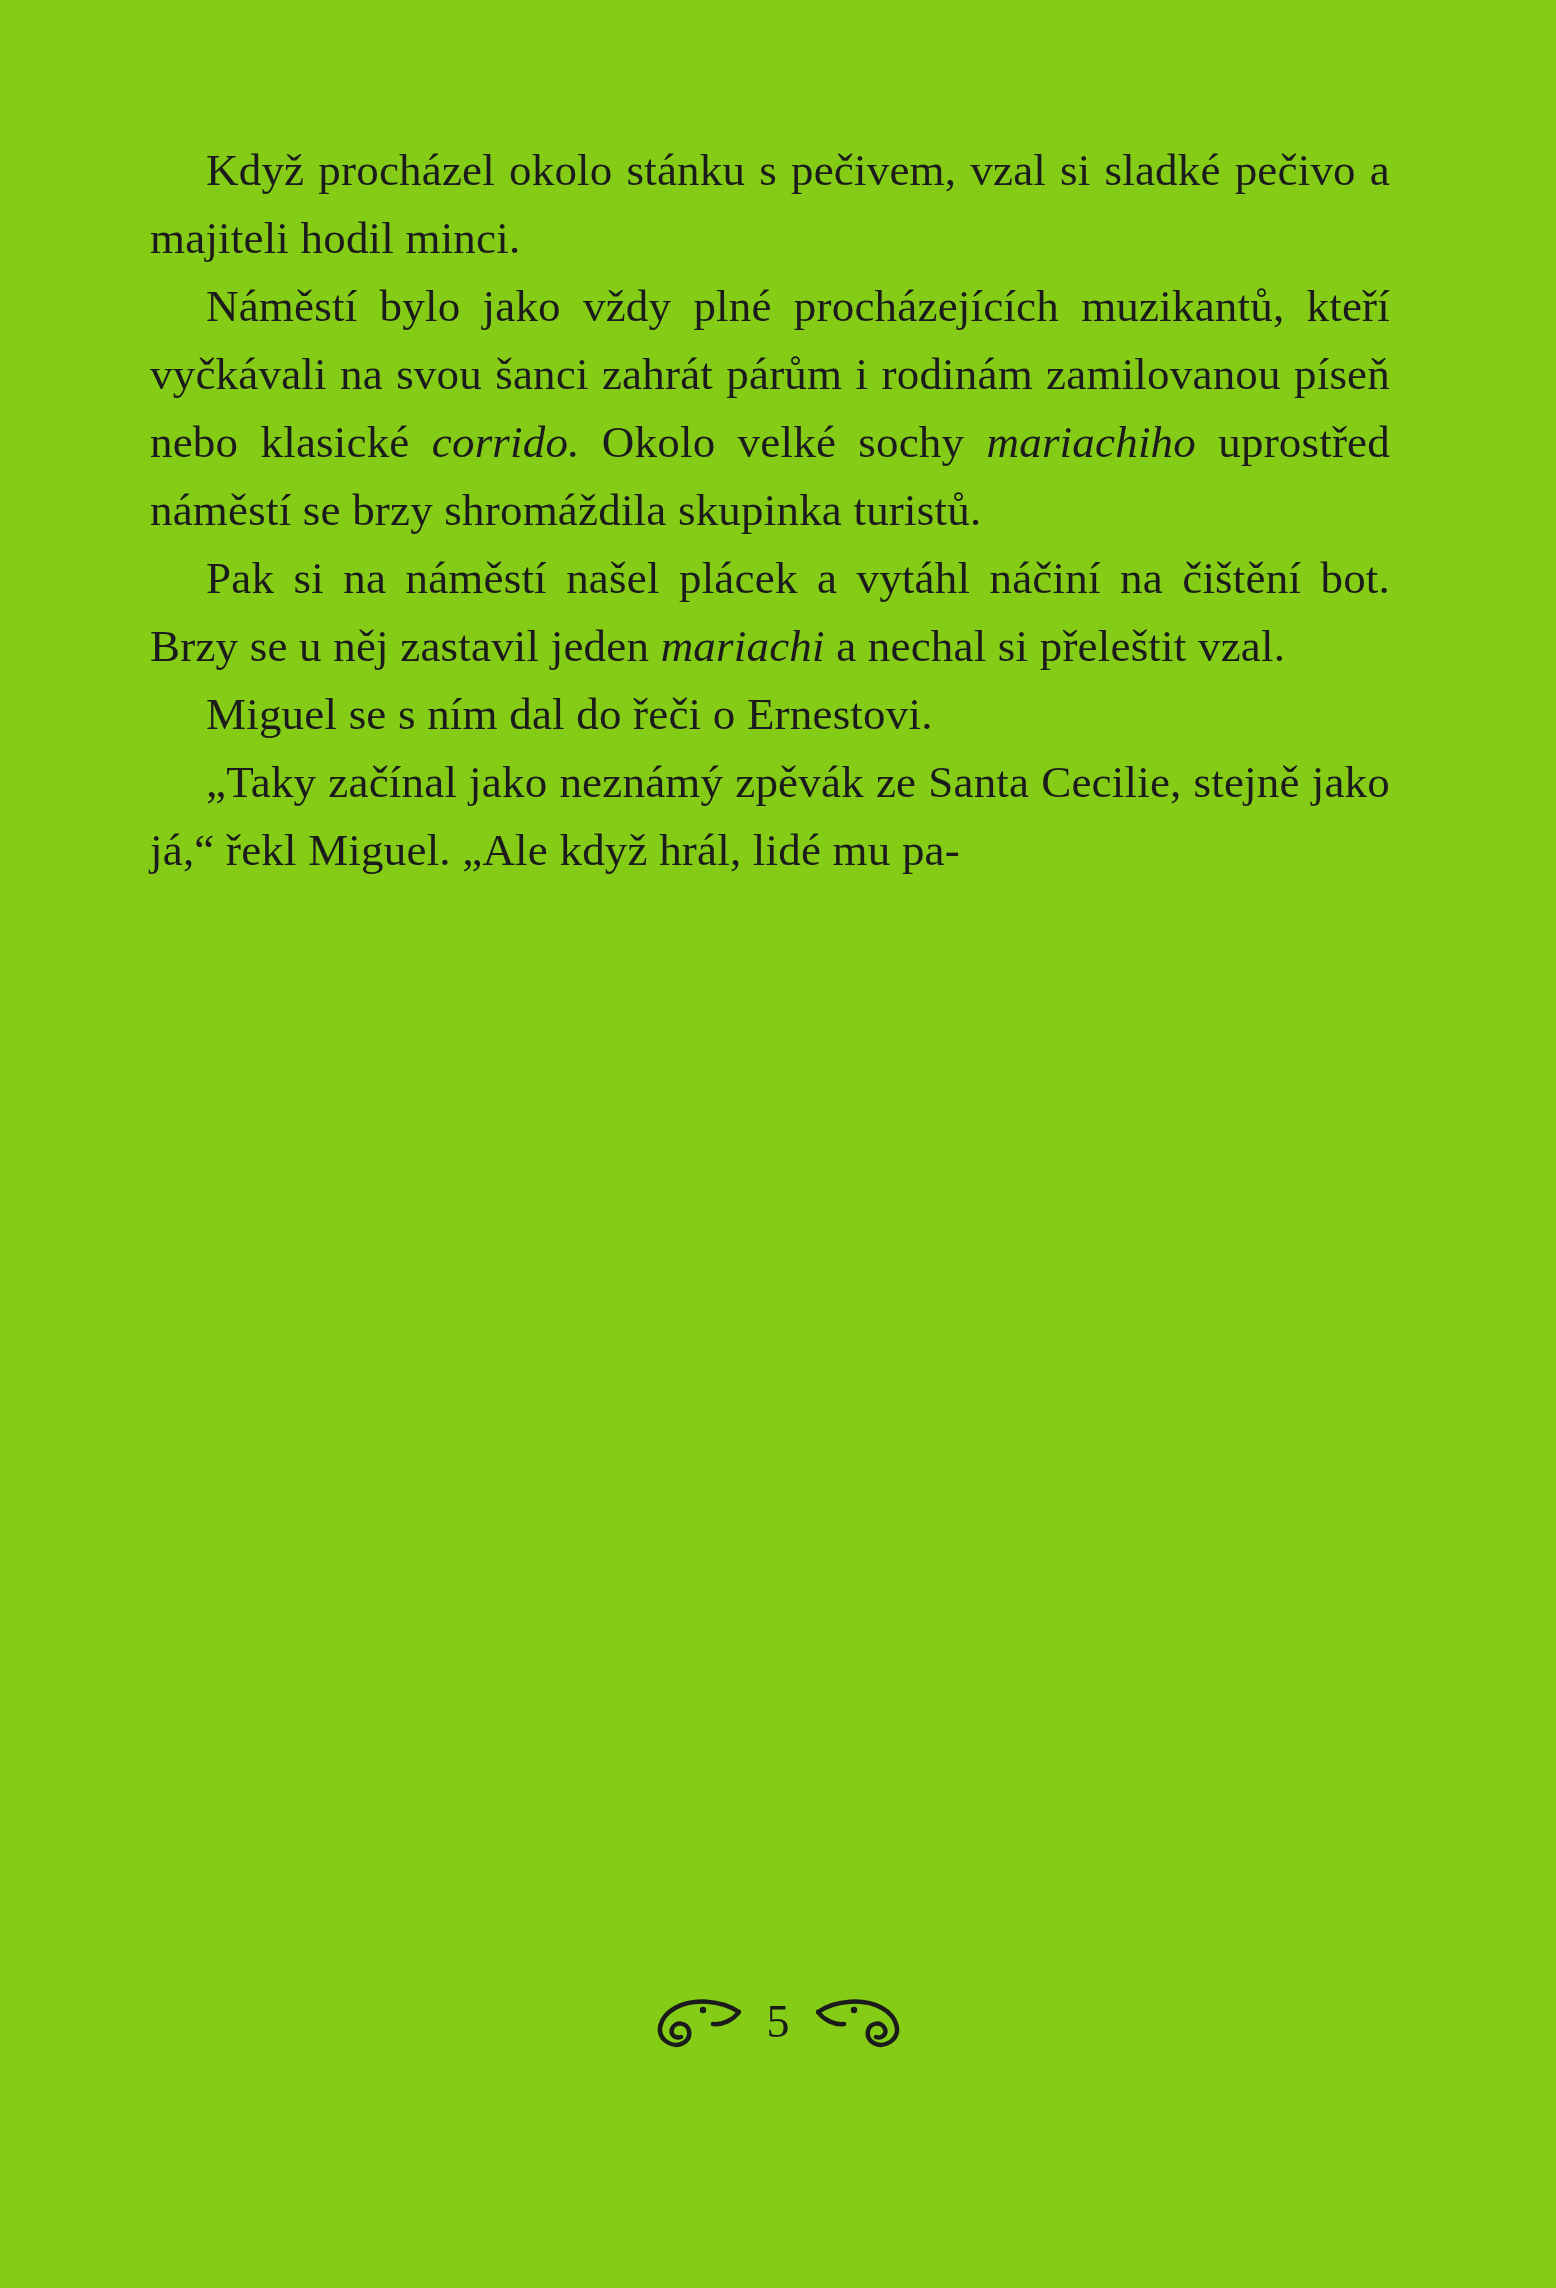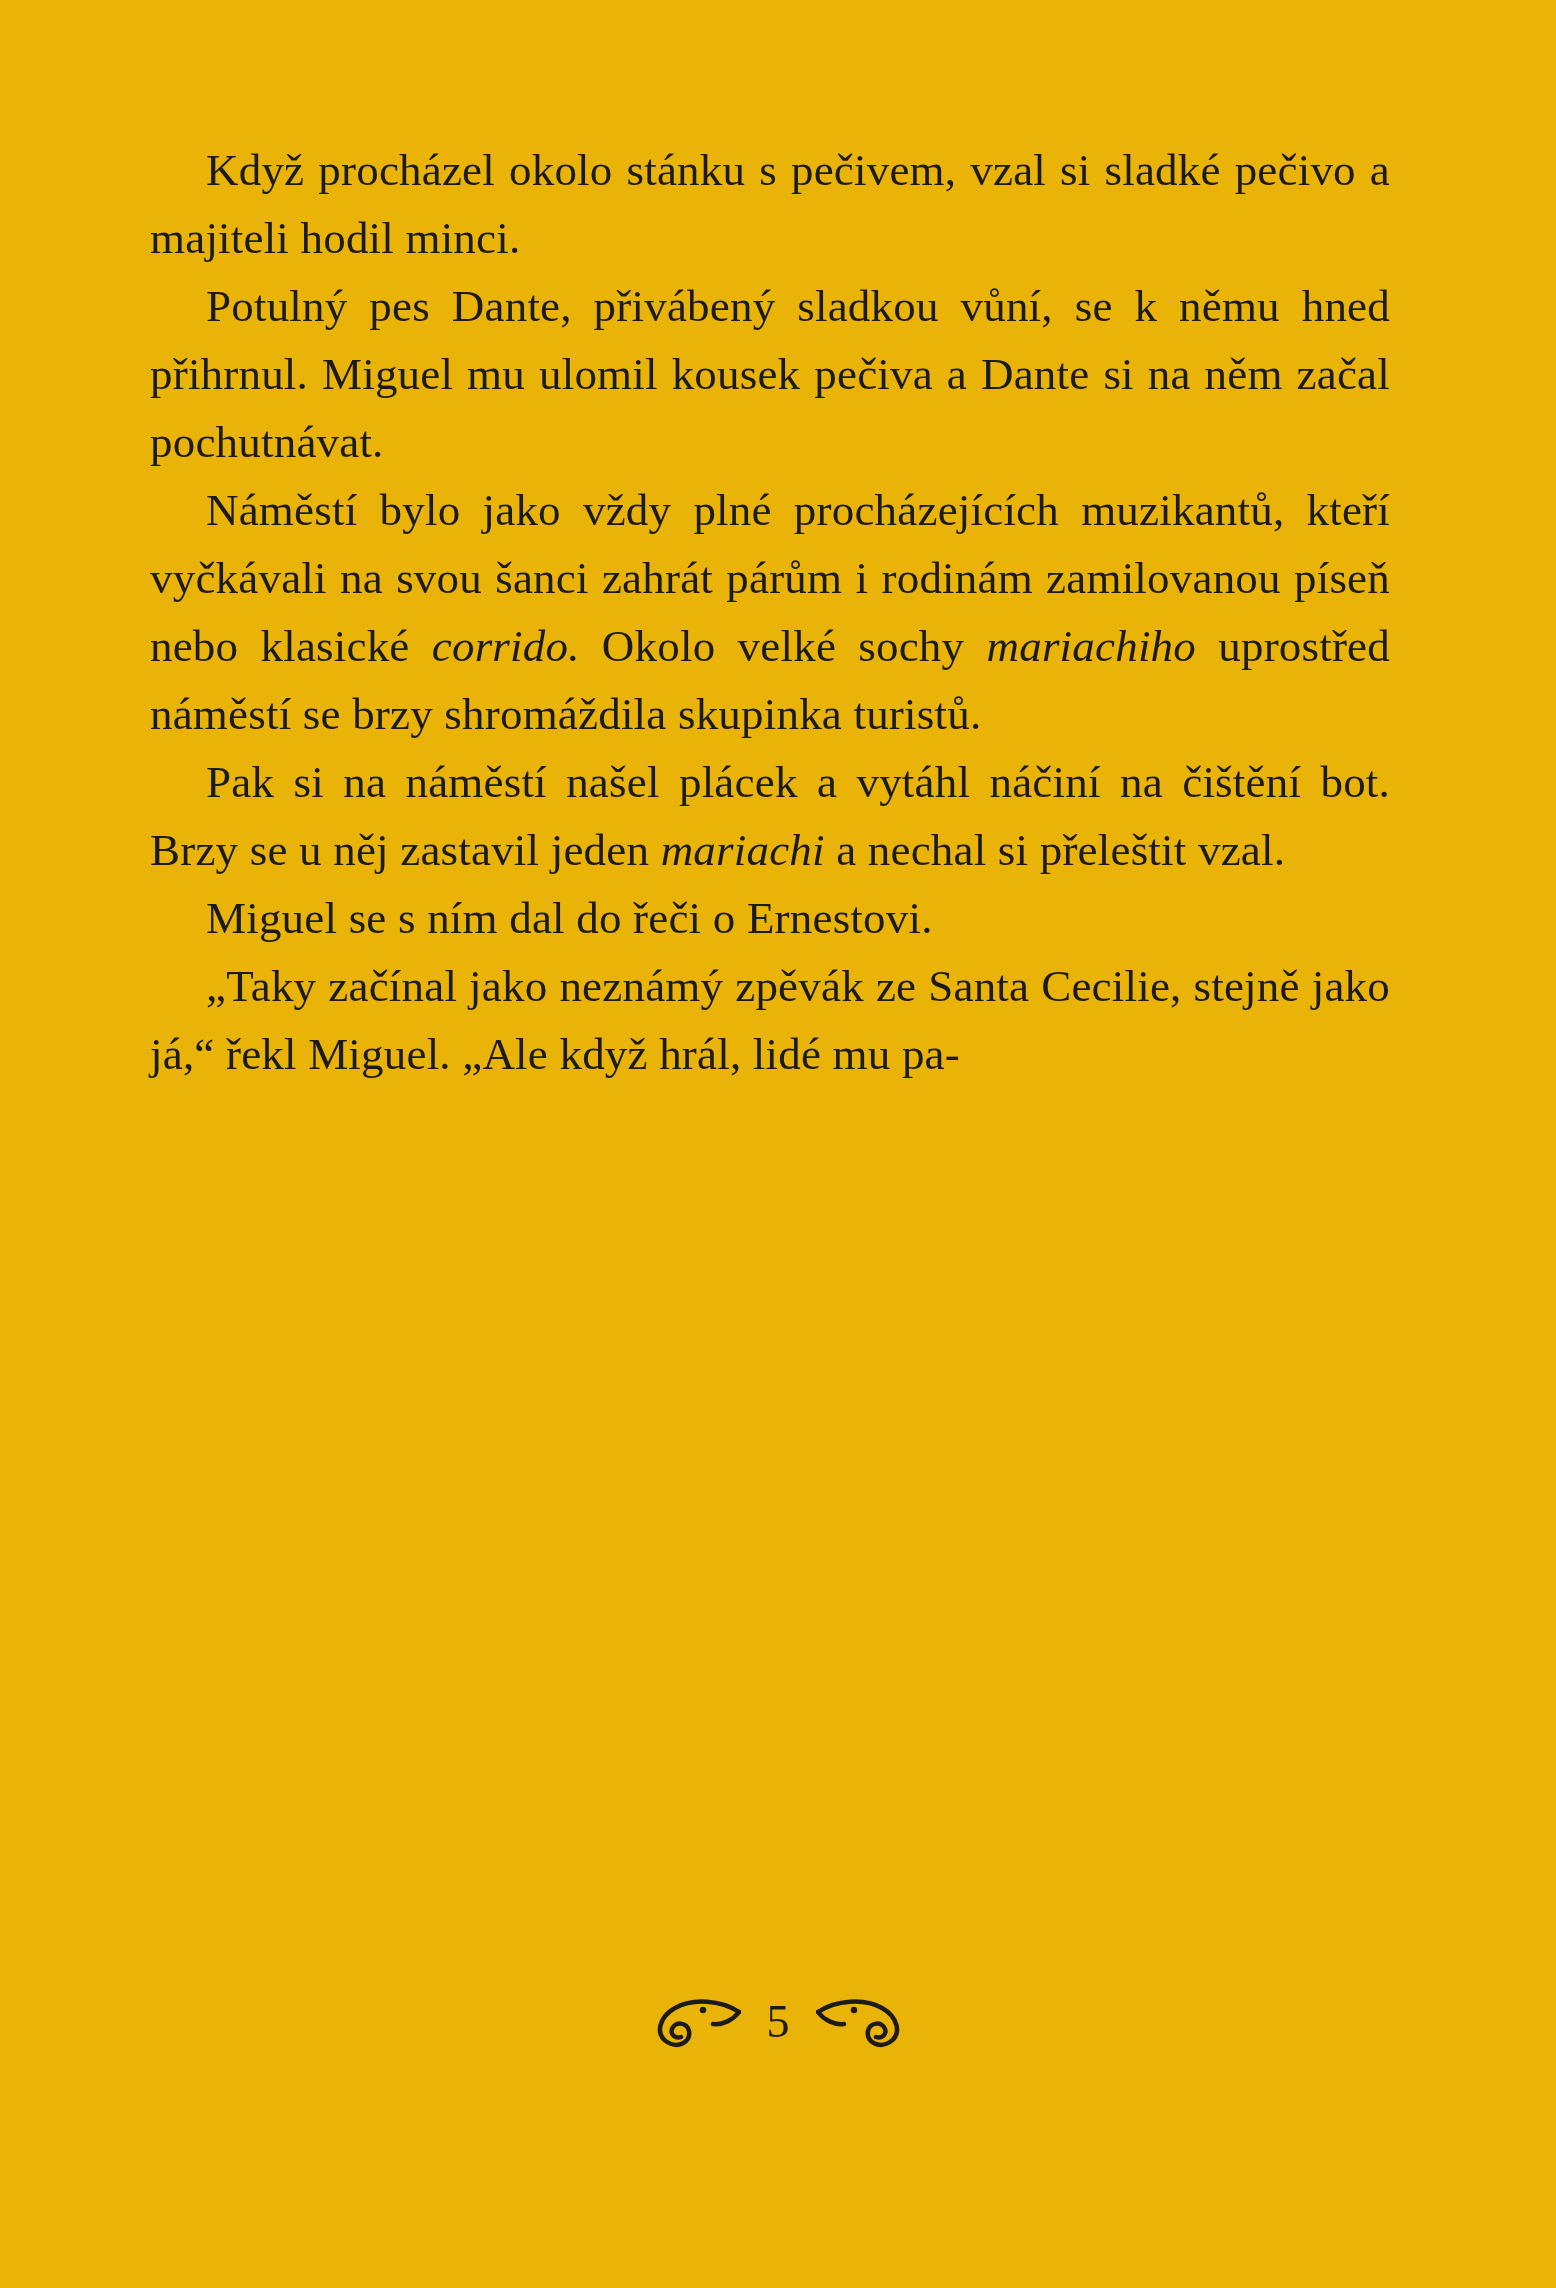--- a/index.html
+++ b/index.html
@@ -11,21 +11,21 @@
     width: 1556px;
     height: 2288px;
     position: relative;
     font-family: "Liberation Serif", "DejaVu Serif", serif;
     color: #1b1b1b;
     overflow: hidden;
   }
   .page {
     position: absolute;
     inset: 0;
-    background: #eab308;
+    background: #84cc16;
   }
   .text-block {
     position: absolute;
     top: 136px;
     left: 150px;
     width: 1240px;
   }
   .text-block p {
     margin: 0;
     padding: 0;
@@ -62,21 +62,20 @@
     transform: scaleX(-1);
   }
 </style>
 </head>
 <body>
 
 <div class="page">
 
   <div class="text-block">
       <p><span>Když procházel okolo stánku s pečivem, vzal si sladké pečivo a majiteli hodil minci.</span></p>
-      <p><span>Potulný pes Dante, přivábený sladkou vůní, se k němu hned přihrnul. Miguel mu ulomil kousek pečiva a Dante si na něm začal pochutnávat.</span></p>
       <p><span>Náměstí bylo jako vždy plné procházejících muzikantů, kteří vyčkávali na svou šanci zahrát párům i rodinám zamilovanou píseň nebo klasické </span><span class="it">corrido.</span><span> Okolo velké sochy </span><span class="it">mariachiho</span><span> uprostřed náměstí se brzy shromáždila skupinka turistů.</span></p>
       <p><span>Pak si na náměstí našel plácek a vytáhl náčiní na čištění bot. Brzy se u něj zastavil jeden </span><span class="it">mariachi</span><span> a nechal si přeleštit vzal.</span></p>
       <p><span>Miguel se s ním dal do řeči o Ernestovi.</span></p>
       <p><span>„Taky začínal jako neznámý zpěvák ze Santa Cecilie, stejně jako já,“ řekl Miguel. „Ale když hrál, lidé mu pa-</span></p>
     </div>
 
   <div class="footer">
     <svg class="flourish left" width="96" height="52" viewBox="0 0 96 52" aria-hidden="true">
       <path d="M94 16 C76 4 48 2 30 12 C14 21 10 38 22 46 C33 53 46 46 44 35 C42 26 30 25 27 33 C25 39 31 43 36 41" fill="none" stroke="currentColor" stroke-width="4.5" stroke-linecap="round"></path>
       <path d="M94 16 C88 24 78 29 68 28" fill="none" stroke="currentColor" stroke-width="4.5" stroke-linecap="round"></path>

